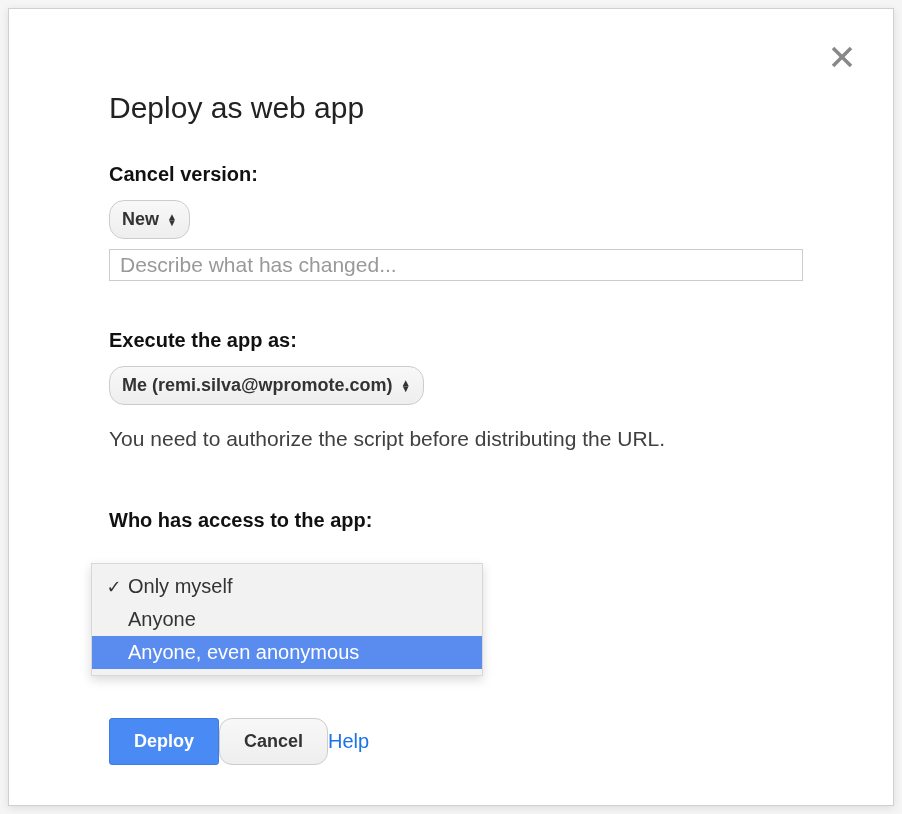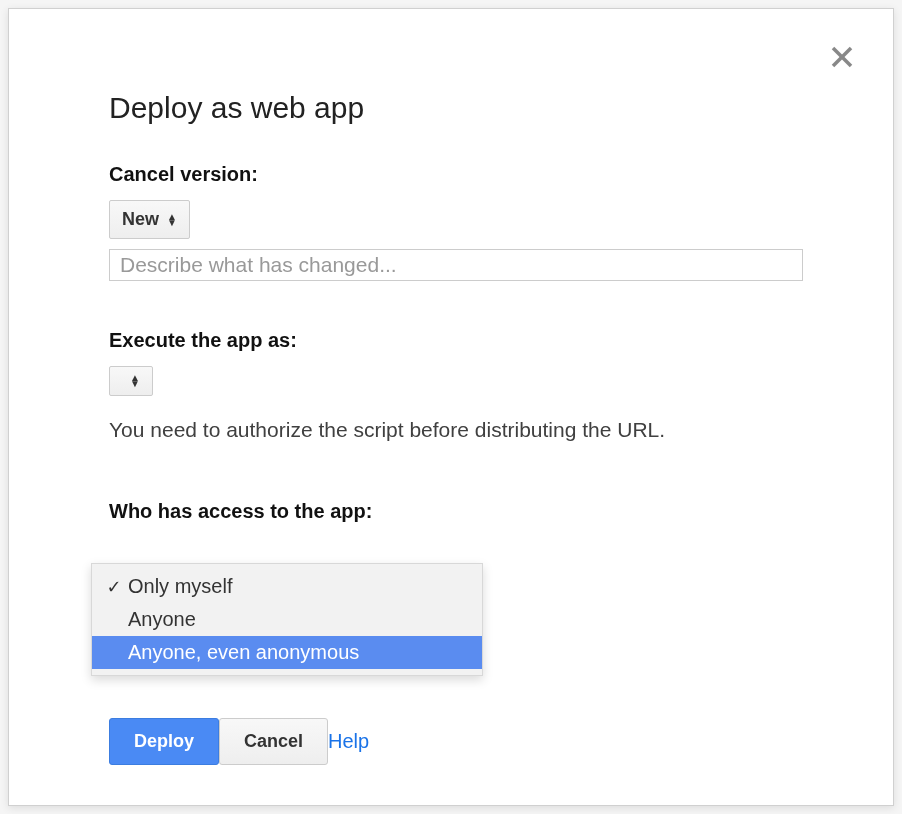--- a/index.html
+++ b/index.html
@@ -50,21 +50,21 @@
       font-size: 20px;
       font-weight: bold;
       color: #111;
       margin-bottom: 14px;
     }
     .select-btn {
       display: inline-flex;
       align-items: center;
       background: linear-gradient(#f8f8f8, #eeeeee);
       border: 1px solid #ccc;
-      border-radius: 2px;
+      border-radius: 15px;
       padding: 8px 12px;
       font-size: 18px;
       font-weight: bold;
       color: #333;
       cursor: pointer;
       margin-bottom: 10px;
     }
     .select-btn .caret {
       margin-left: 8px;
       display: inline-flex;
@@ -143,21 +143,21 @@
       border-radius: 3px;
       cursor: pointer;
     }
     .btn-secondary {
       background: linear-gradient(#f8f8f8, #eeeeee);
       color: #333;
       border: 1px solid #ccc;
       font-size: 18px;
       font-weight: bold;
       padding: 12px 24px;
-      border-radius: 3px;
+      border-radius: 13px;
       cursor: pointer;
     }
     .help-link {
       color: #1a73e8;
       font-size: 20px;
       cursor: pointer;
       text-decoration: none;
     }
     .access-section {
       margin-top: 58px;
@@ -188,20 +188,21 @@
         </span>
       </div>
       <div>
         <input type="text" class="desc-input" placeholder="Describe what has changed..." style="">
       </div>
     </div>
 
     <div class="section-gap">
       <div class="section-label">Execute the app as:</div>
       <div class="select-btn">
+        <span>Me (remi.silva@wpromote.com)</span>
         <span class="caret">
           <span>▲</span>
             <span>▼</span>
         </span>
       </div>
       <div class="note-text">You need to authorize the script before distributing the URL.</div>
     </div>
 
     <div class="access-section">
       <div class="section-label">Who has access to the app:</div>

